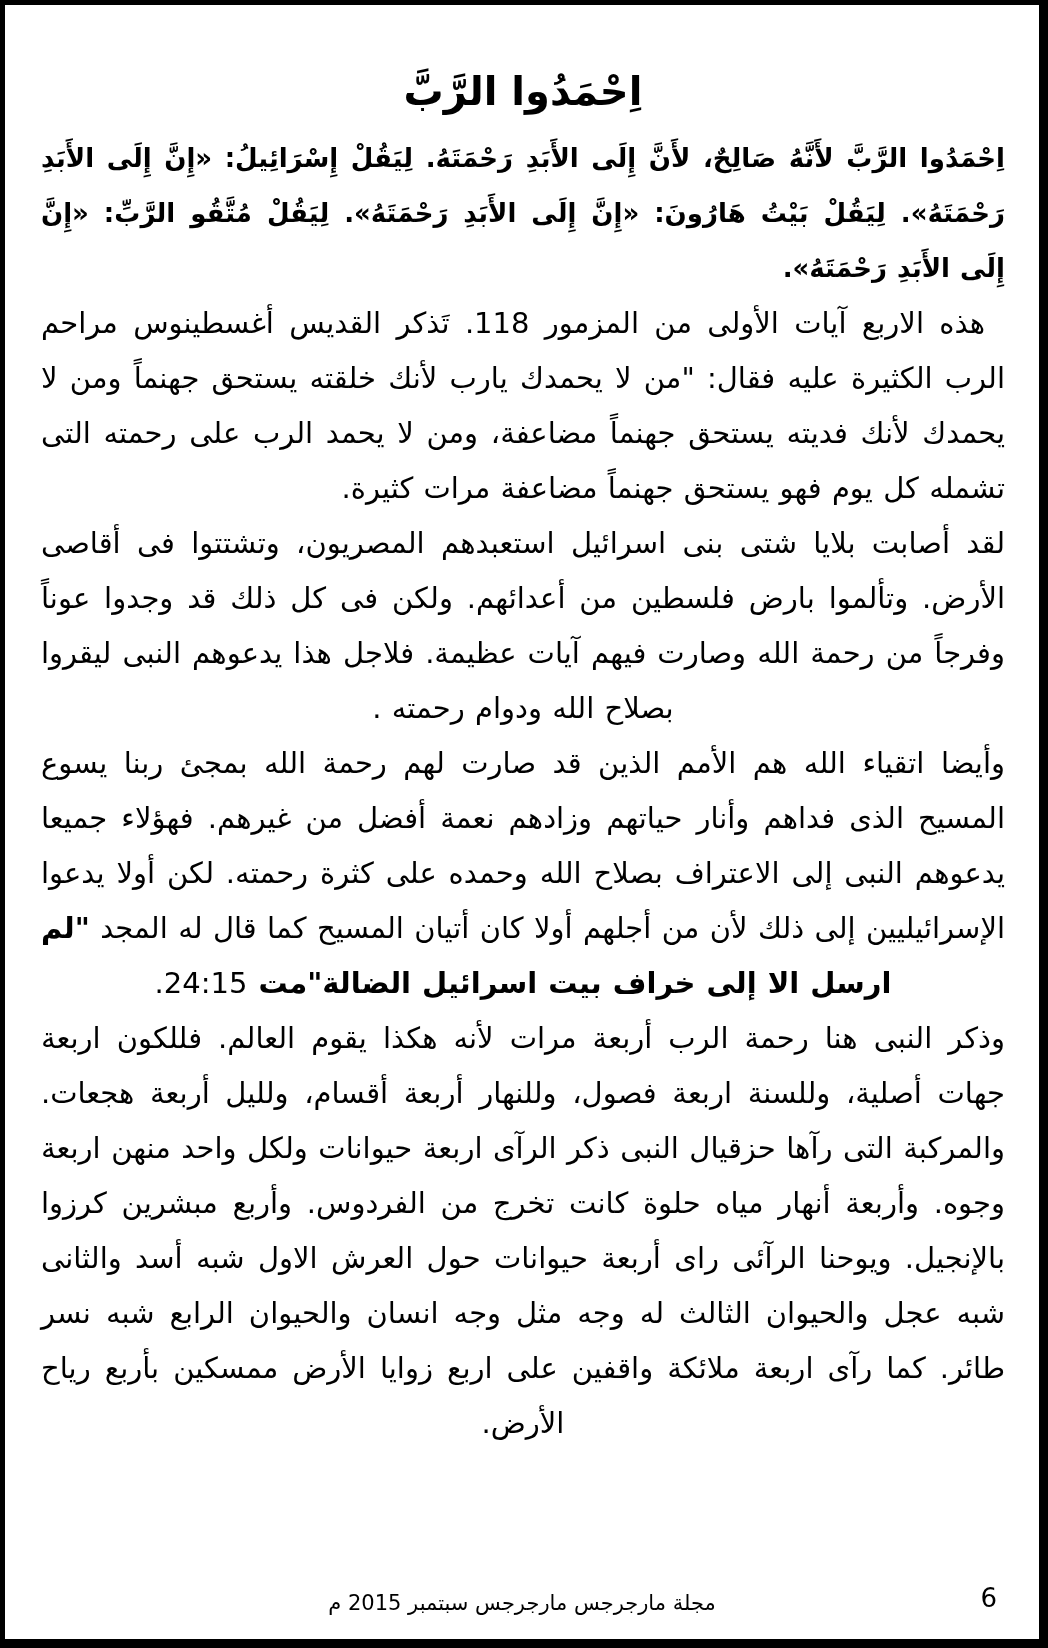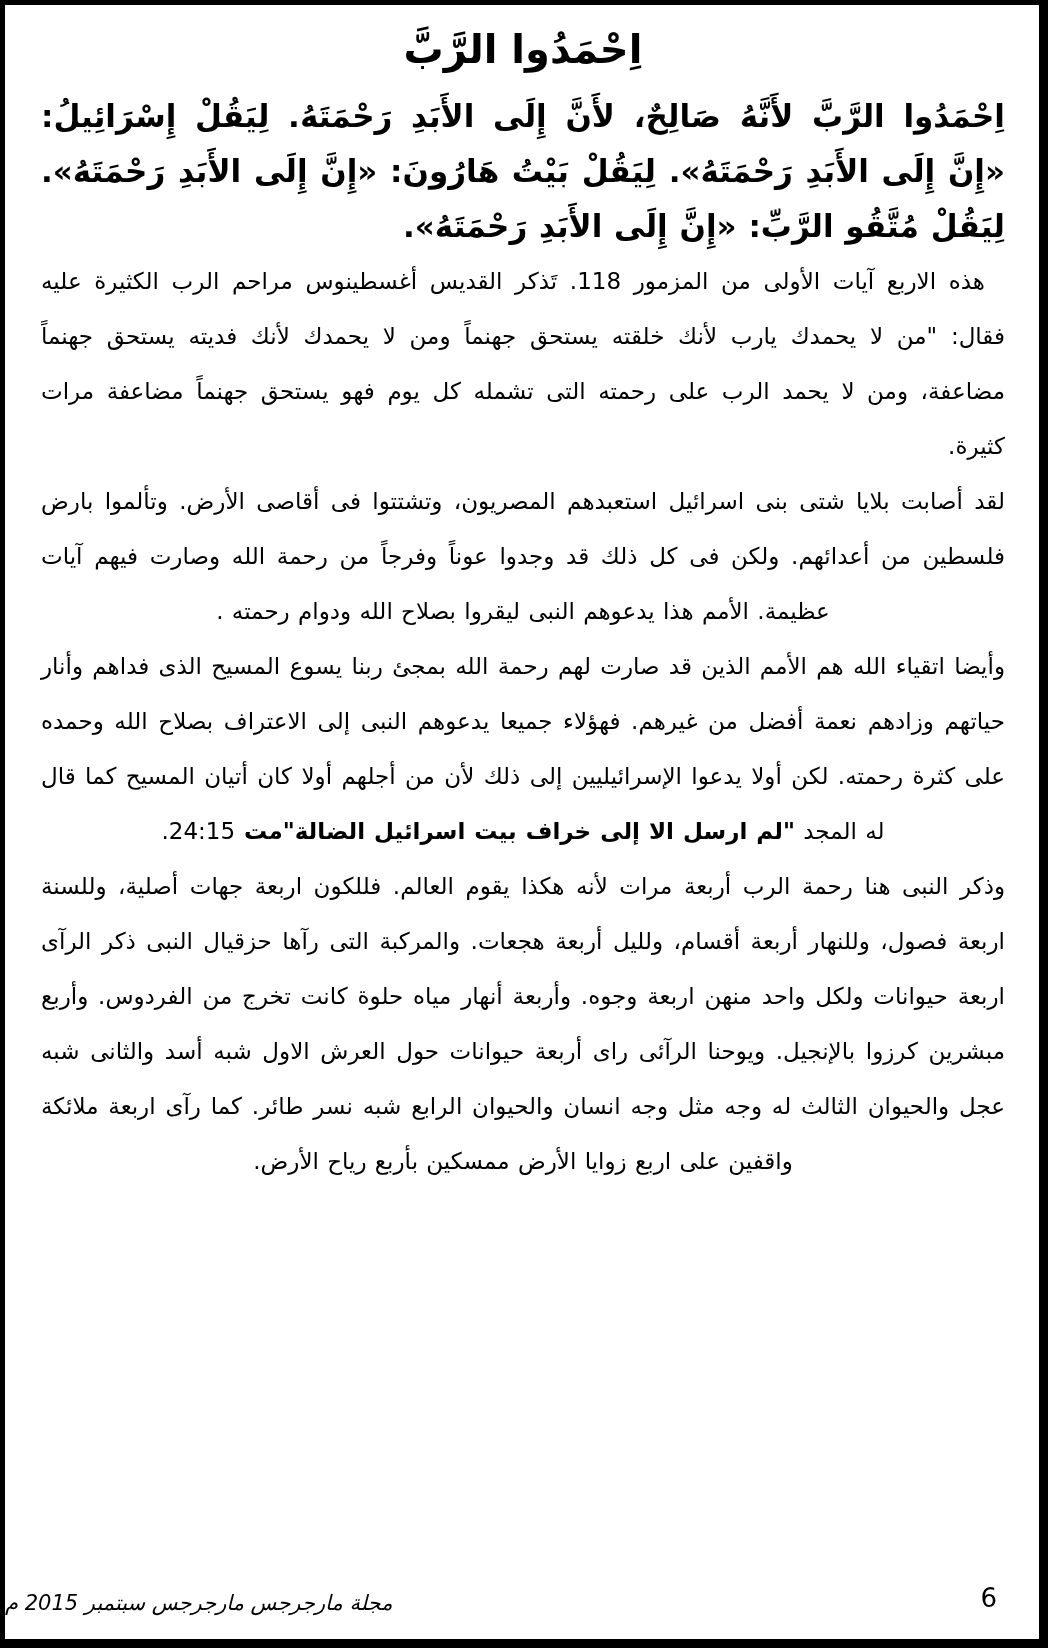--- a/index.html
+++ b/index.html
@@ -9,84 +9,83 @@
   }
   .page {
     position: relative;
     width: 1048px;
     height: 1648px;
     box-sizing: border-box;
     background: #ffffff;
     border: 5px solid #000000;
     border-right-width: 9px;
     border-bottom-width: 9px;
-    padding: 20px 34px 0 36px;
+    padding: 62px 34px 0 36px;
     direction: rtl;
     color: #000000;
     font-family: "DejaVu Sans", sans-serif;
     overflow: hidden;
   }
   .title {
     text-align: center;
     font-size: 40px;
     font-weight: bold;
     line-height: 1.2;
     margin: 0 0 16px 0;
   }
   .para {
-    font-size: 23px;
+    font-size: 29px;
     line-height: 55px;
     text-align: justify;
     text-align-last: right;
     margin: 0;
     word-spacing: 1px;
   }
   .psalm {
     font-weight: bold;
-    font-size: 31px;
+    font-size: 26px;
   }
   .center-last {
     text-align-last: center;
   }
   .indent-first {
     text-indent: 20px;
   }
   .bold-inline {
     font-weight: bold;
   }
   .footer-line {
     position: absolute;
     left: 0;
     right: 0;
     bottom: 24px;
-    text-align: left;
+    text-align: center;
     font-size: 21px;
     direction: rtl;
-    font-style: italic;
   }
   .page-number {
     position: absolute;
     right: 42px;
     bottom: 26px;
     font-size: 26px;
     direction: ltr;
   }
 </style>
 </head>
 <body>
 
 <div class="page">
 
   <h1 class="title">اِحْمَدُوا الرَّبَّ</h1>
 
   <p class="para psalm">اِحْمَدُوا الرَّبَّ لأَنَّهُ صَالِحٌ، لأَنَّ إِلَى الأَبَدِ رَحْمَتَهُ. لِيَقُلْ إِسْرَائِيلُ: «إِنَّ إِلَى الأَبَدِ رَحْمَتَهُ». لِيَقُلْ بَيْتُ هَارُونَ: «إِنَّ إِلَى الأَبَدِ رَحْمَتَهُ». لِيَقُلْ مُتَّقُو الرَّبِّ: «إِنَّ إِلَى الأَبَدِ رَحْمَتَهُ».</p>
 
   <p class="para indent-first">هذه الاربع آيات الأولى من المزمور 118. تَذكر القديس أغسطينوس مراحم الرب الكثيرة عليه فقال: "من لا يحمدك يارب لأنك خلقته يستحق جهنماً ومن لا يحمدك لأنك فديته يستحق جهنماً مضاعفة، ومن لا يحمد الرب على رحمته التى تشمله كل يوم فهو يستحق جهنماً مضاعفة مرات كثيرة.</p>
 
-  <p class="para center-last">لقد أصابت بلايا شتى بنى اسرائيل استعبدهم المصريون، وتشتتوا فى أقاصى الأرض. وتألموا بارض فلسطين من أعدائهم. ولكن فى كل ذلك قد وجدوا عوناً وفرجاً من رحمة الله وصارت فيهم آيات عظيمة. الأمم هذا يدعوهم النبى ليقروا بصلاح الله ودوام رحمته .</p>
+  <p class="para center-last">لقد أصابت بلايا شتى بنى اسرائيل استعبدهم المصريون، وتشتتوا فى أقاصى الأرض. وتألموا بارض فلسطين من أعدائهم. ولكن فى كل ذلك قد وجدوا عوناً وفرجاً من رحمة الله وصارت فيهم آيات عظيمة. فلاجل هذا يدعوهم النبى ليقروا بصلاح الله ودوام رحمته .</p>
 
 
   <p class="para center-last"><span>وأيضا اتقياء الله هم الأمم الذين قد صارت لهم رحمة الله بمجئ ربنا يسوع المسيح الذى فداهم وأنار حياتهم وزادهم نعمة أفضل من غيرهم. فهؤلاء جميعا يدعوهم النبى إلى الاعتراف بصلاح الله وحمده على كثرة رحمته. لكن أولا يدعوا الإسرائيليين إلى ذلك لأن من أجلهم أولا كان أتيان المسيح كما قال له المجد </span><span class="bold-inline">"لم ارسل الا إلى خراف بيت اسرائيل الضالة"مت </span><span>24:15.</span></p>
 
   <p class="para center-last">وذكر النبى هنا رحمة الرب أربعة مرات لأنه هكذا يقوم العالم. فللكون اربعة جهات أصلية، وللسنة اربعة فصول، وللنهار أربعة أقسام، ولليل أربعة هجعات. والمركبة التى رآها حزقيال النبى ذكر الرآى اربعة حيوانات ولكل واحد منهن اربعة وجوه. وأربعة أنهار مياه حلوة كانت تخرج من الفردوس. وأربع مبشرين كرزوا بالإنجيل. ويوحنا الرآئى راى أربعة حيوانات حول العرش الاول شبه أسد والثانى شبه عجل والحيوان الثالث له وجه مثل وجه انسان والحيوان الرابع شبه نسر طائر. كما رآى اربعة ملائكة واقفين على اربع زوايا الأرض ممسكين بأربع رياح الأرض.</p>
 
 
   <div class="footer-line">مجلة مارجرجس مارجرجس سبتمبر 2015 م</div>
 
   <div class="page-number">6</div>

